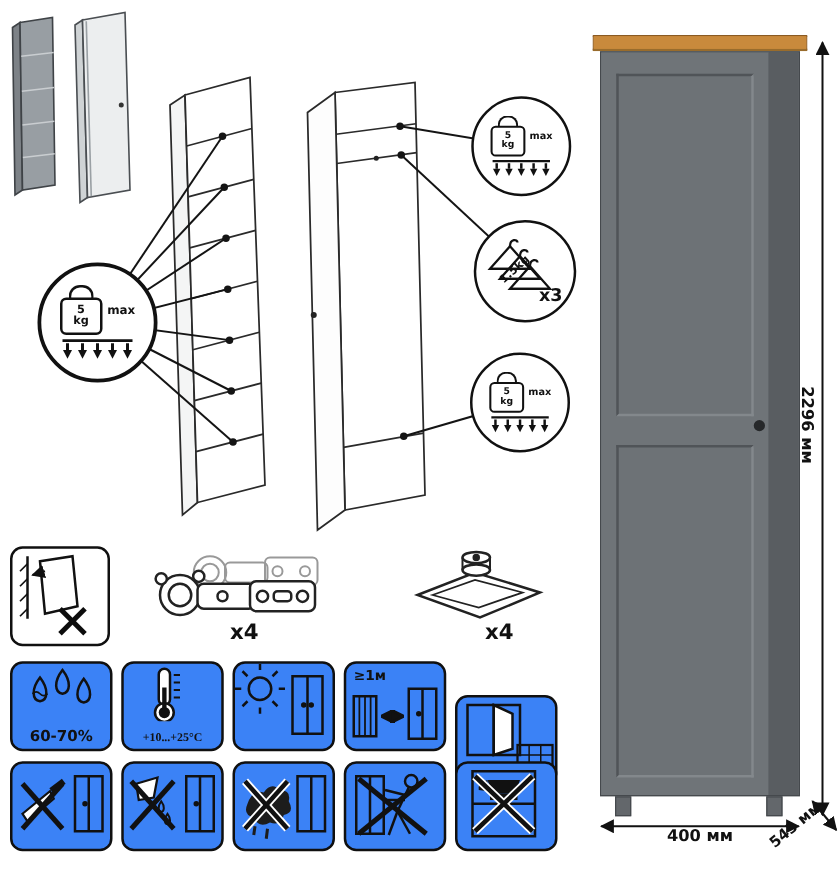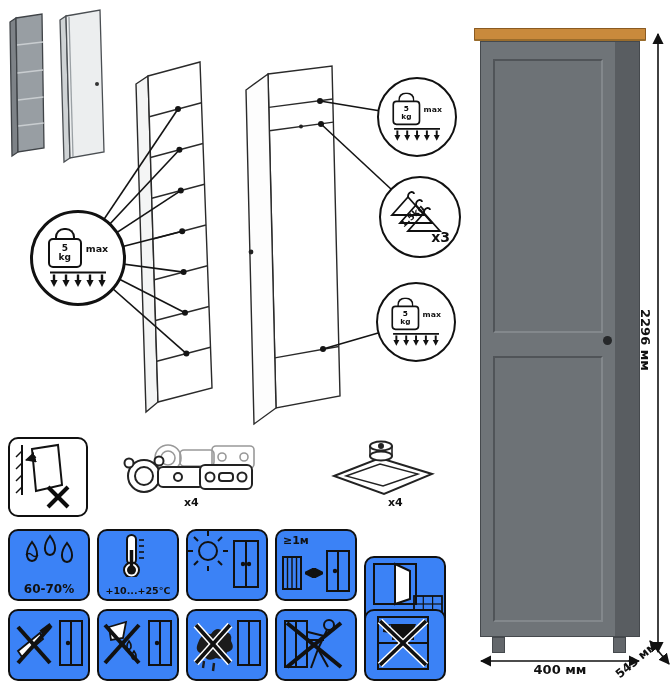--- a/index.html
+++ b/index.html
@@ -52,23 +52,23 @@
   
   .icon-box{
     position:absolute;width:82px;height:72px;background:#3b82f6;
     border:2.5px solid #101010;border-radius:10px;box-sizing:border-box;
   }
   .square-box{
     position:absolute;width:80px;height:80px;background:#fff;
     border:2.5px solid #101010;border-radius:10px;box-sizing:border-box;
   }
   .box-label{position:absolute;bottom:3px;left:0;width:100%;text-align:center;font-weight:bold;font-size:12px;}
-  .box-label.small-text{font-size:9.5px;}
+  .box-label.small-text{font-size:9.5px;font-family:Liberation Serif, serif;}
   .label-top-left{position:absolute;top:3px;left:6px;font-weight:bold;font-size:11px;}
-  .count-label{position:absolute;font-size:11px;font-weight:bold;}
+  .count-label{position:absolute;font-size:17px;font-weight:bold;}
 </style>
 </head>
 <body>
 
 <svg class="abs" style="left:0;top:0" width="672" height="430" viewBox="0 0 672 430">
 
   <g stroke="#3f4347" stroke-width="1.3">
     <polygon points="10,22 16,18 18,152 12,156" fill="#7d8287"></polygon>
     <polygon points="16,18 42,14 44,148 18,152" fill="#989ea3"></polygon>
     <g stroke="#c9cdd0">

